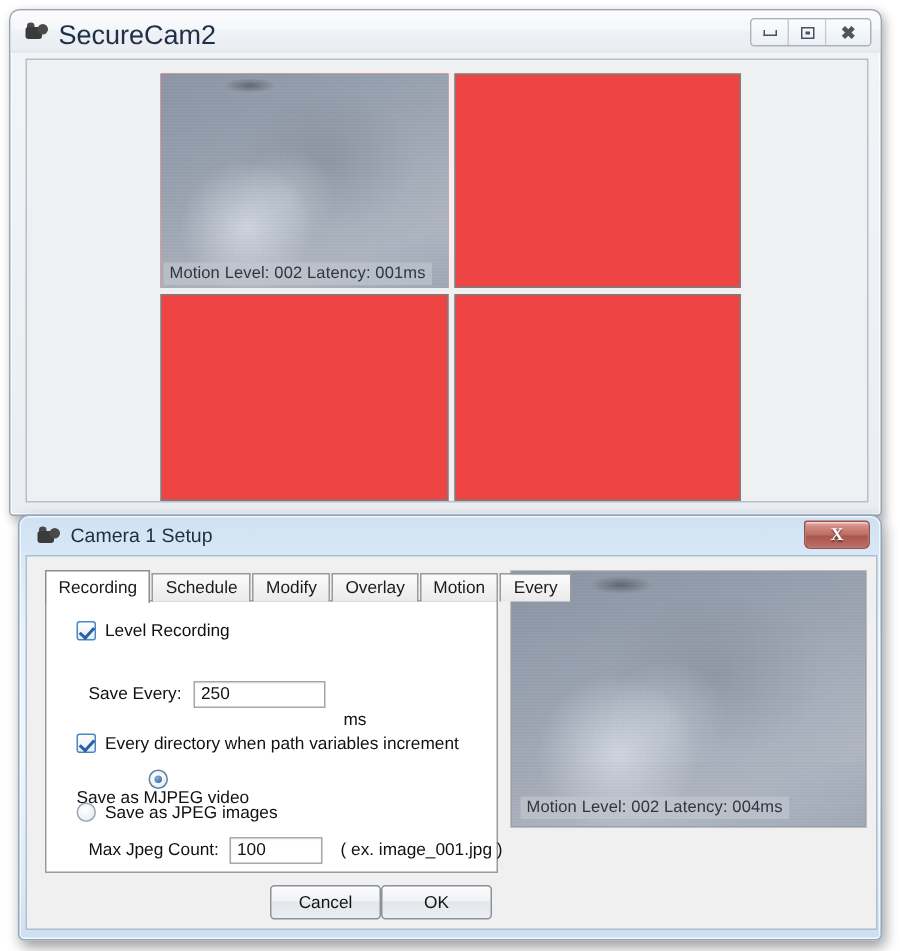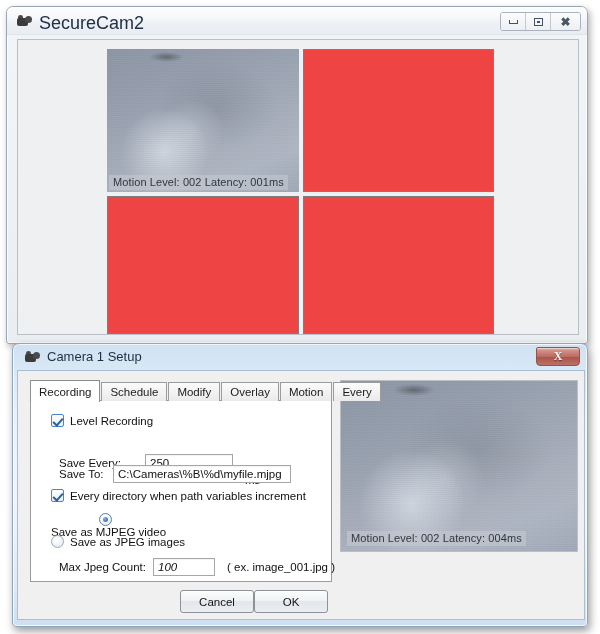--- a/index.html
+++ b/index.html
@@ -353,47 +353,43 @@
 
       <div id="tabpanel">
 
         <div class="frow" style="left:20px; top:13px;">
           <span class="cb checked"></span>
           <span class="flabel">Level Recording</span>
         </div>
 
         <div class="frow" style="left:28px; top:38px;">
           <span class="flabel" style="width:66px">Save Every:</span>
-          <span class="tbox" style="width:88px; margin-left:20px;">250</span>
+          <span class="tbox" style="width:88px; margin-left:4px;">250</span>
           <span class="flabel" style="margin-left:12px;margin-top:35px;">ms</span>
         </div>
 
-        <div class="frow" style="left:28px; top:64px;">
-          <span class="flabel" style="width:52px">Save To:</span>
-          <span class="tbox" style="width:178px; margin-left:2px;">C:\Cameras\%B\%d\myfile.mjpg</span>
-        </div>
 
         <div class="frow" style="left:20px; top:88px;">
           <span class="cb checked"></span>
           <span class="flabel">Every directory when path variables increment</span>
         </div>
 
         <div class="frow" style="left:20px; top:112px;flex-direction:column;">
           <span class="rb selected"></span>
           <span class="flabel">Save as MJPEG video</span>
         </div>
 
         <div class="frow" style="left:20px; top:134px;justify-content:flex-end;">
           <span class="rb"></span>
           <span class="flabel">Save as JPEG images</span>
         </div>
 
         <div class="frow" style="left:28px; top:157px;">
           <span class="flabel" style="width:92px">Max Jpeg Count:</span>
-          <span class="tbox" style="width:62px; margin-left:2px;font-style:italic;">100</span>
+          <span class="tbox" style="width:62px; margin-left:2px;">100</span>
           <span class="flabel" style="margin-left:12px;">( ex. image_001.jpg )</span>
         </div>
 
       </div>
 
       <div id="dlg-preview-frame">
         <div class="feed">
           <div class="feed-smudge"></div>
           <div class="feed-noise"></div>
         </div>

